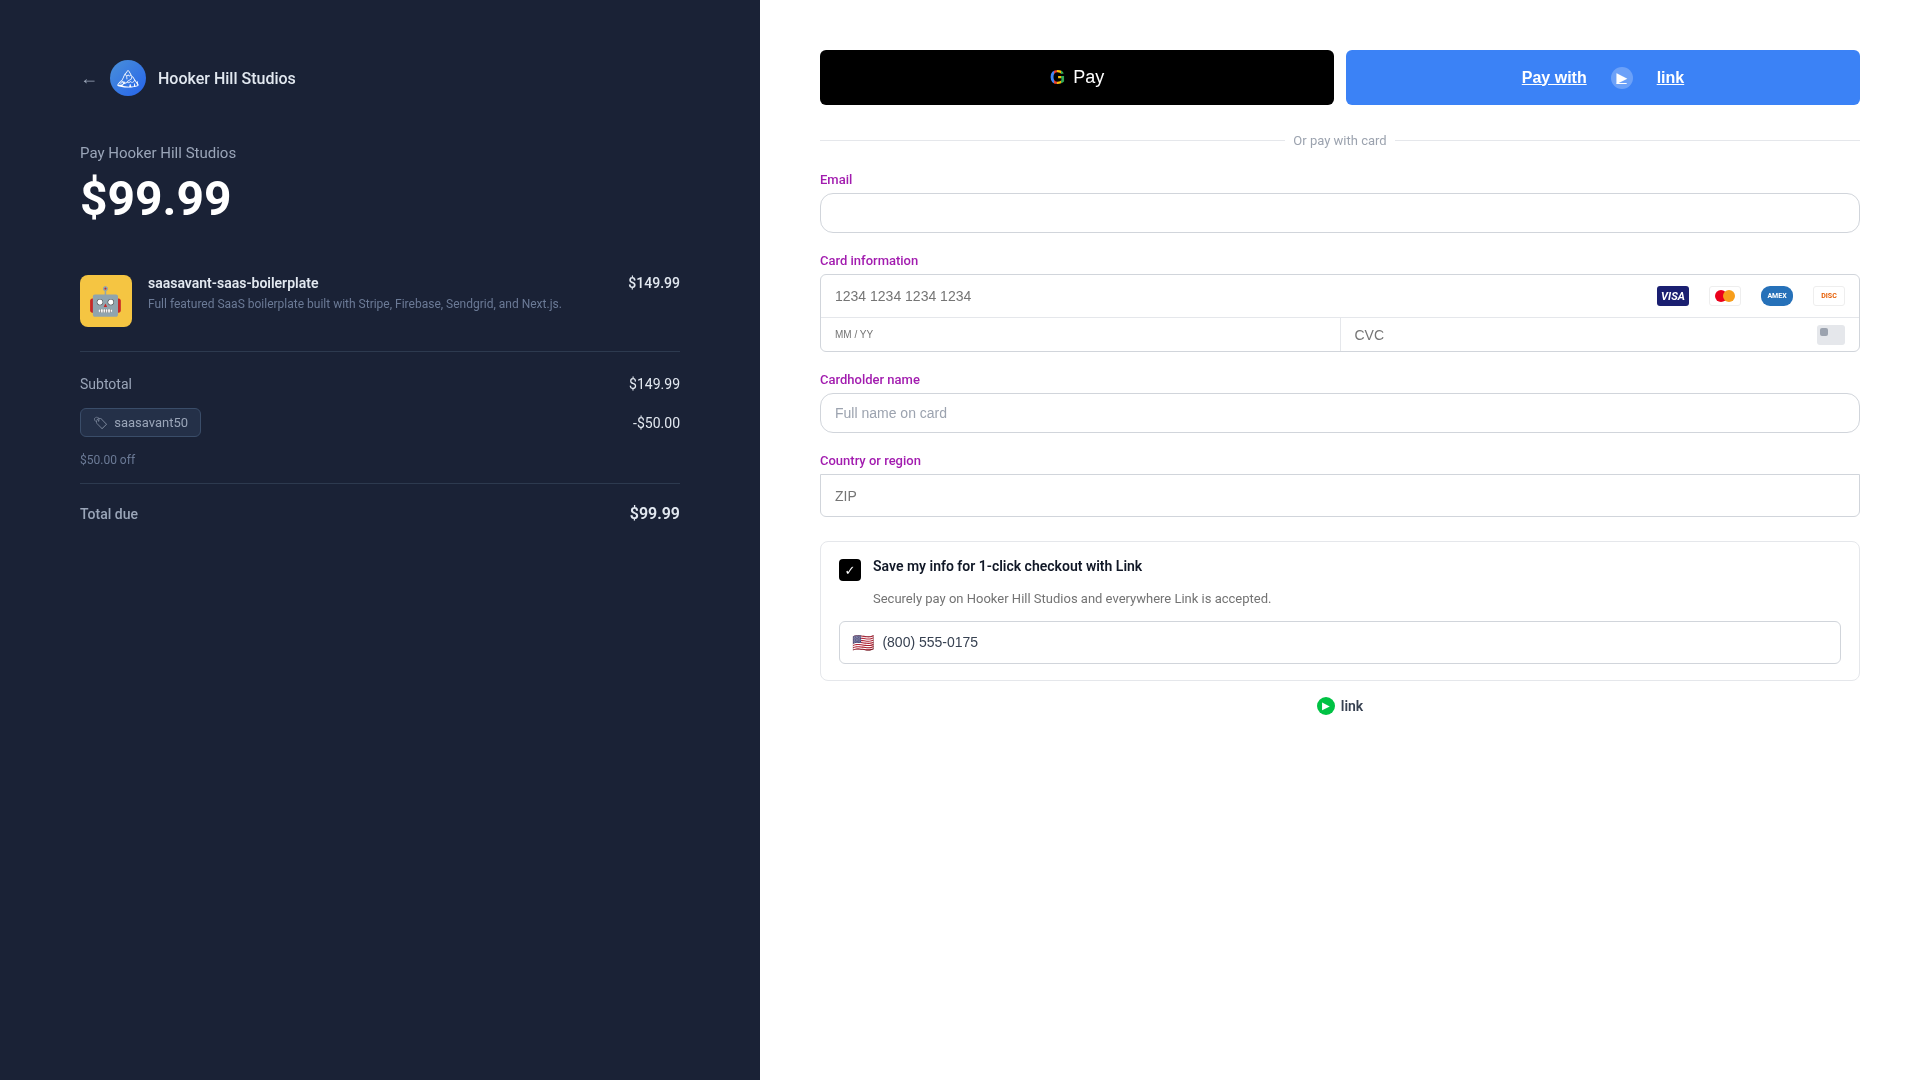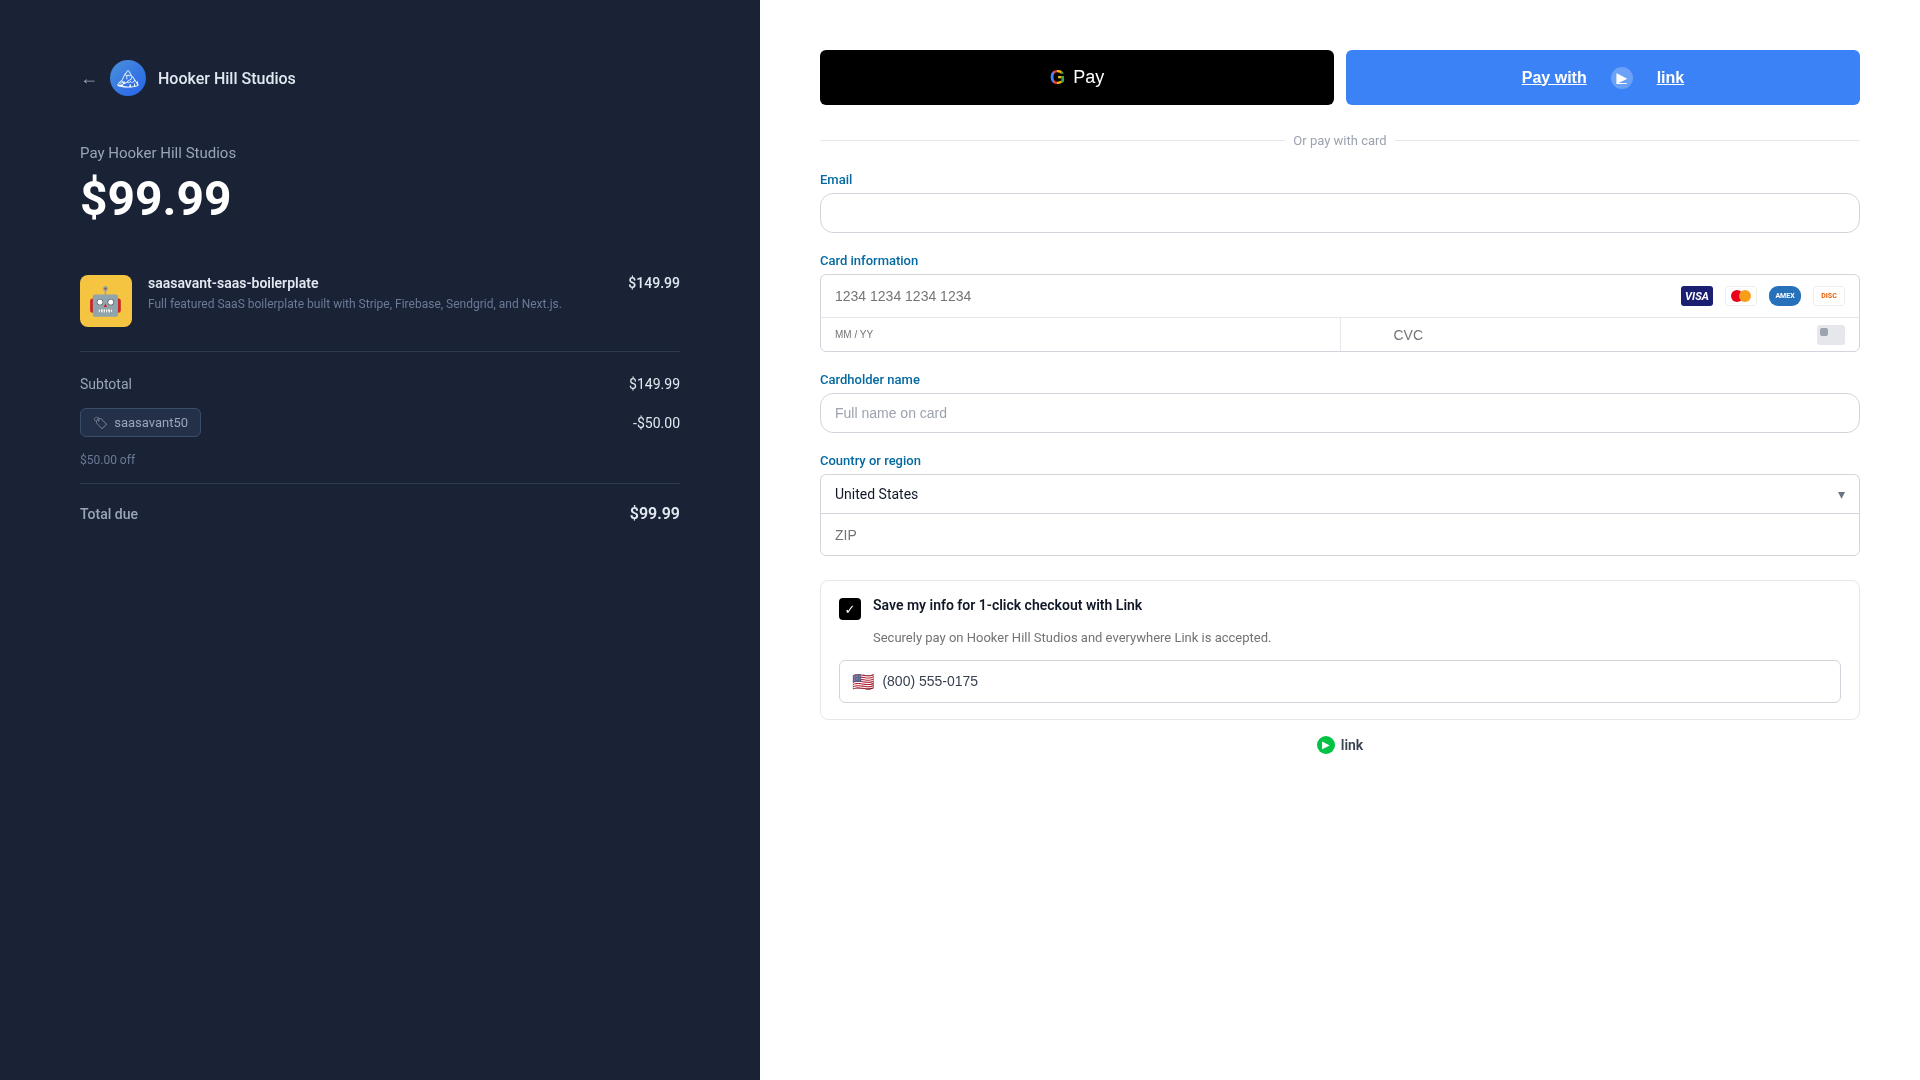--- a/index.html
+++ b/index.html
@@ -253,21 +253,21 @@
       color: #9ca3af;
       white-space: nowrap;
     }
 
     .form-group {
       margin-bottom: 20px;
     }
 
     .form-label {
       font-size: 13px;
-      color: #0369a1;
+      color: #a21caf;
       font-weight: 500;
       margin-bottom: 6px;
       display: block;
     }
 
     .form-input {
       width: 100%;
       border: 1.5px solid #d1d5db;
       border-radius: 13px;
       padding: 11px 14px;
@@ -298,21 +298,21 @@
       flex: 1;
       border: none;
       outline: none;
       font-size: 14px;
       color: #737373;
       background: transparent;
     }
 
     .card-logos {
       display: flex;
-      gap: 12px;
+      gap: 20px;
       align-items: center;
     }
 
     .card-logo {
       width: 32px;
       height: 20px;
       border-radius: 3px;
       display: flex;
       align-items: center;
       justify-content: center;
@@ -388,21 +388,20 @@
       padding: 0 14px;
     }
 
     .card-cvc {
       flex: 1;
       border: none;
       outline: none;
       font-size: 14px;
       color: #9ca3af;
       background: transparent;
-      margin-left: 39px;
     }
 
     .cvc-icon {
       width: 28px;
       height: 20px;
       background: #e5e7eb;
       border-radius: 3px;
       display: flex;
       align-items: center;
       justify-content: center;
@@ -655,24 +654,20 @@
     </div>
   </div>
 
   <div class="form-group">
     <label class="form-label">Cardholder name</label>
     <input class="form-input" type="text" placeholder="Full name on card" style="">
   </div>
 
   <div class="form-group">
     <label class="form-label">Country or region</label>
-    <div class="country-select-wrapper">
-      <span style="flex:1; font-size:14px; color:#111827;">United States</span>
-      <span class="chevron-down">▾</span>
-    </div>
     <div class="zip-input-wrapper">
       <input class="zip-input" type="text" placeholder="ZIP" style="">
     </div>
   </div>
 
   <div class="save-info-box">
     <div class="save-info-header">
       <div class="checkmark-icon">✓</div>
       <span class="save-info-title">Save my info for 1-click checkout with Link</span>
     </div>

